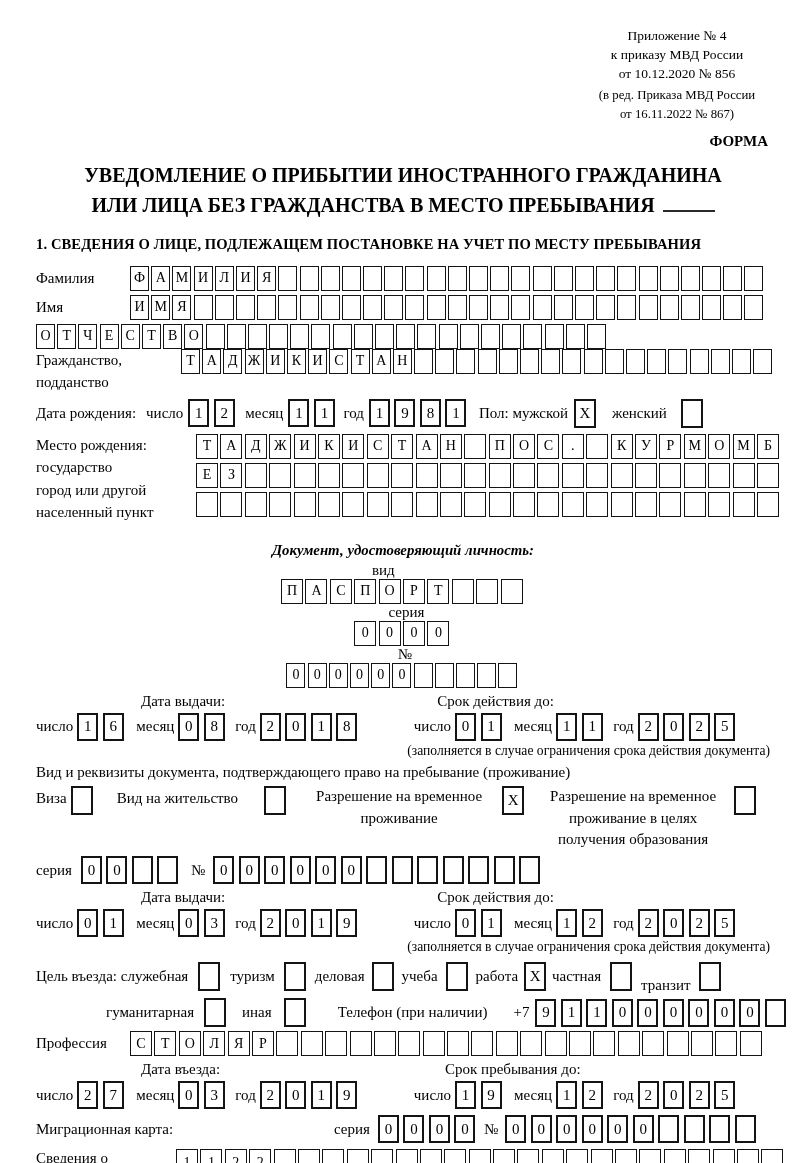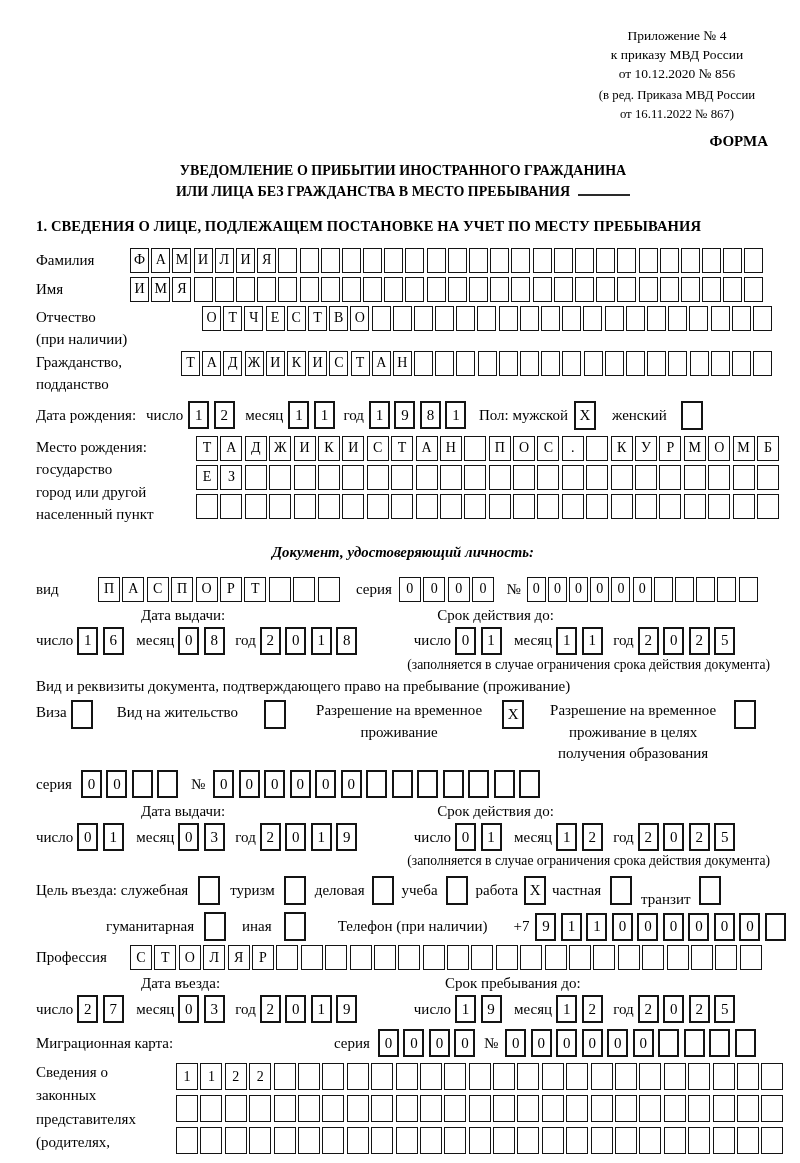--- a/index.html
+++ b/index.html
@@ -3,21 +3,21 @@
 <meta charset="utf-8">
 <style>
   * { margin:0; padding:0; box-sizing:border-box; }
   html,body { background:#ffffff; }
   body { font-family:"Liberation Serif", serif; color:#000; }
   .page { width:800px; height:1163px; padding:26px 30px 0 36px; background:#fff; overflow:hidden; position:relative; }
 
   .appendix { margin-left:548px; font-size:13.5px; line-height:1.42;text-align:center; }
   .appendix .rev { margin-top:3px; font-size:12.8px; }
   .forma { margin-top:10px; text-align:right; font-weight:bold; font-size:15px; padding-right:2px; }
-  .title { margin-top:10px; text-align:center; font-weight:bold; font-size:14px; line-height:1.5; }
+  .title { margin-top:10px; text-align:center; font-weight:bold; font-size:20px; line-height:1.5; }
   .blank-underline { display:inline-block; width:52px; border-bottom:2px solid #2a2a2a; height:14px; margin-left:8px; }
   .sec1 { margin-top:16px; font-weight:bold; font-size:14.6px; letter-spacing:.1px; }
 
   .row { display:flex; align-items:center; }
   .lbl { font-size:15px; white-space:nowrap; flex:none; }
   .boxes { display:flex; flex:none; }
   .bx { flex:none; width:19px; height:25px; border:1.7px solid #141414; margin-right:2.2px;
         display:flex; align-items:center; justify-content:center; font-size:14px; background:#fff; }
   .md .bx { width:22px; margin-right:2.4px; }
   .dt .bx { width:21px; height:28px; border-width:2px; margin-right:4.5px; font-size:15px; }
@@ -121,24 +121,20 @@
         <span class="bx"></span>
         <span class="bx"></span>
         <span class="bx"></span>
         <span class="bx"></span>
         <span class="bx"></span>
         <span class="bx"></span>
       </span>
   </div>
 
   <div class="row" style="margin-top:4px; align-items:flex-start;">
-    <div class="lblcol" style="width:166px;">
-      <div>Отчество</div>
-      <div>(при наличии)</div>
-    </div>
     <span class="boxes">
         <span class="bx">О</span>
         <span class="bx">Т</span>
         <span class="bx">Ч</span>
         <span class="bx">Е</span>
         <span class="bx">С</span>
         <span class="bx">Т</span>
         <span class="bx">В</span>
         <span class="bx">О</span>
         <span class="bx"></span>
@@ -313,21 +309,21 @@
           <span class="bx"></span>
           <span class="bx"></span>
           <span class="bx"></span>
           <span class="bx"></span>
         </div>
     </div>
   </div>
 
   <div class="heading-center" style="margin-top:18px;font-style:italic;">Документ, удостоверяющий личность:</div>
 
-  <div class="row" style="margin-top:16px;">
+  <div class="row" style="margin-top:3px;flex-direction:column;">
     <span class="lbl" style="width:62px;">вид</span>
     <span class="boxes md">
         <span class="bx">П</span>
         <span class="bx">А</span>
         <span class="bx">С</span>
         <span class="bx">П</span>
         <span class="bx">О</span>
         <span class="bx">Р</span>
         <span class="bx">Т</span>
         <span class="bx"></span>

